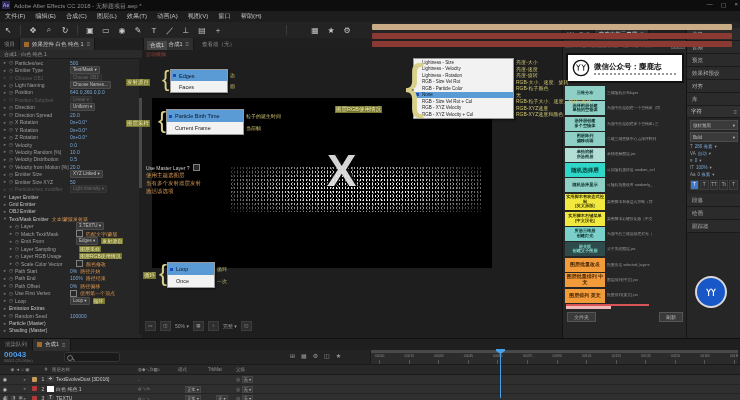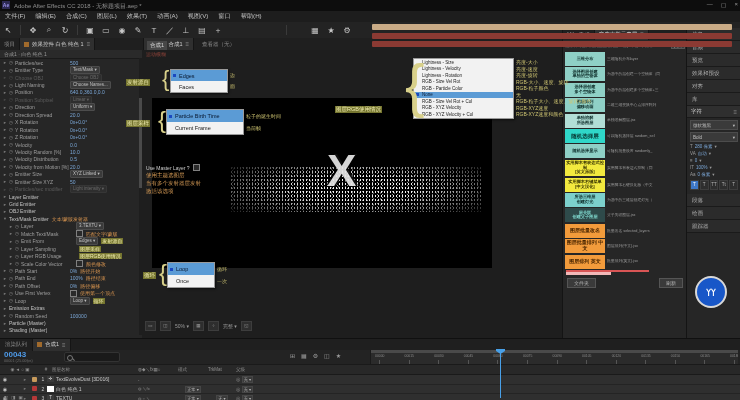--- a/index.html
+++ b/index.html
@@ -478,20 +478,30 @@
       <span style="padding:0 4px;">MiLuZhi2</span>
       <span class="ptab-active">
         <span>麋鹿志学元素层</span>
         <span class="menu-ham">≡</span>
       </span>
     </div>
     <div id="script-desc">
       <span style="flex:1;overflow:hidden;white-space:nowrap;">层条目可自由拖拽至上 按住[Alt键]+单击 可取消</span>
       <span id="script-close">关闭</span>
     </div>
+    <div id="wx-banner">
+      <svg width="18" height="18" viewBox="0 0 20 20">
+        <circle cx="10" cy="10" r="8.5" fill="none" stroke="#111" stroke-width="1.5"></circle>
+        <path d="M7 13 L7 8 M7 9 L5 6 M7 9 L9 6 M13 13 L13 8 M13 9 L11 6 M13 9 L15 6" stroke="#111" stroke-width="1" fill="none"></path>
+      </svg>
+      <div style="flex:1;">
+        <div id="wx-text">微信公众号：麋鹿志</div>
+        <div id="wx-sub"></div>
+      </div>
+    </div>
     <div id="script-list">
         <div class="srow">
           <span class="sbtn c-teal">三维分布</span>
           <span class="sdesc">三维随机分布layer</span>
         </div>
         <div class="srow">
           <span class="sbtn c-teal">选择图层创建
 单独的空物体</span>
           <span class="sdesc">为选中的层创建一个空物体（同</span>
         </div>

